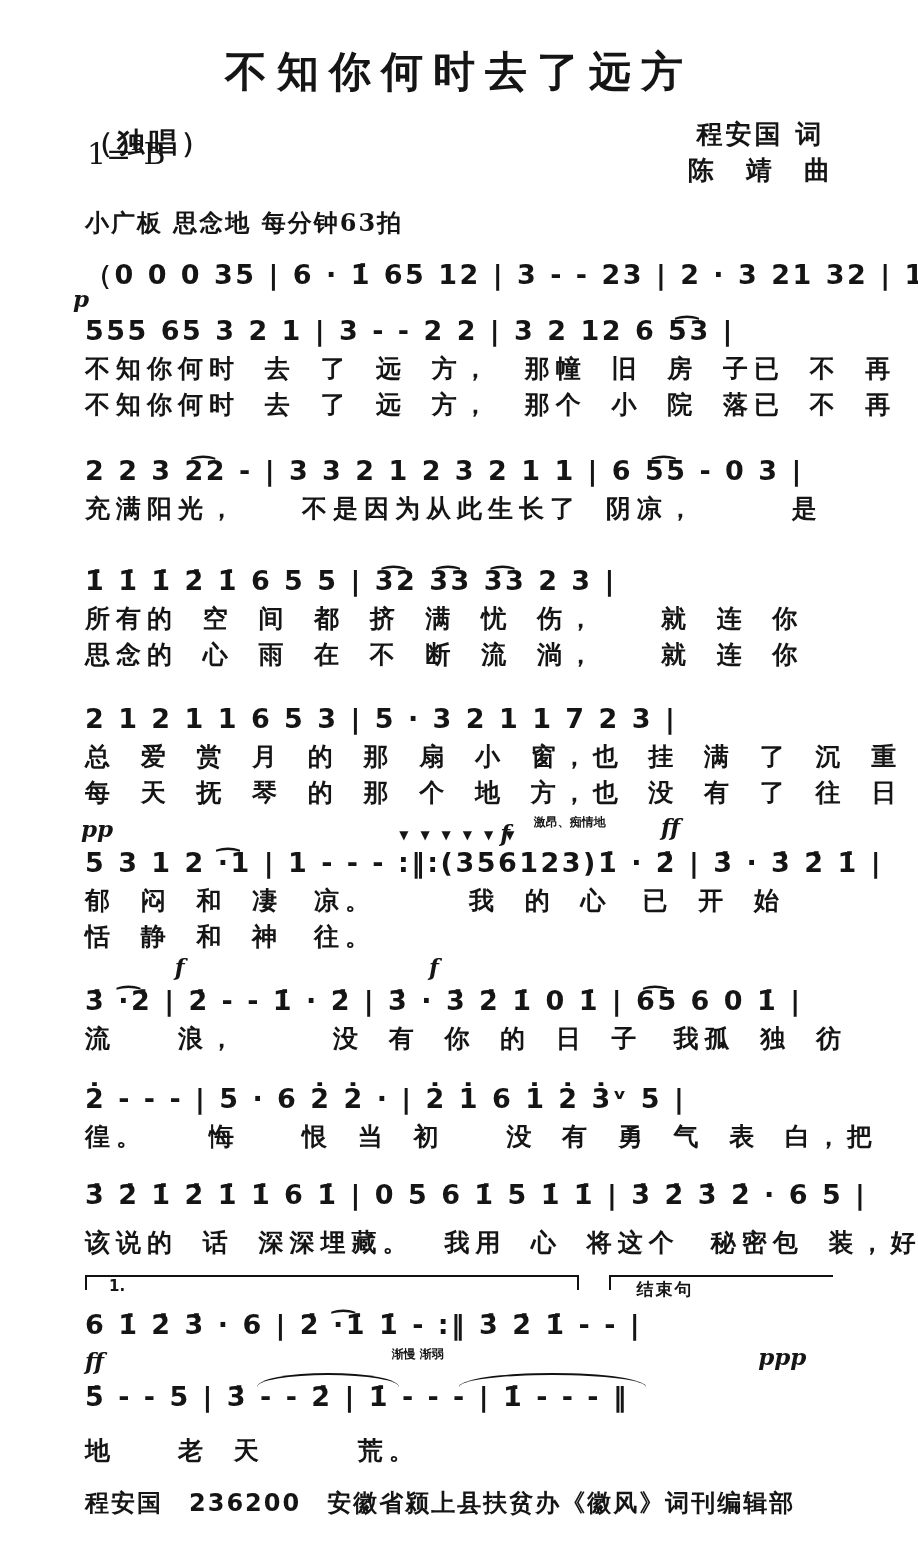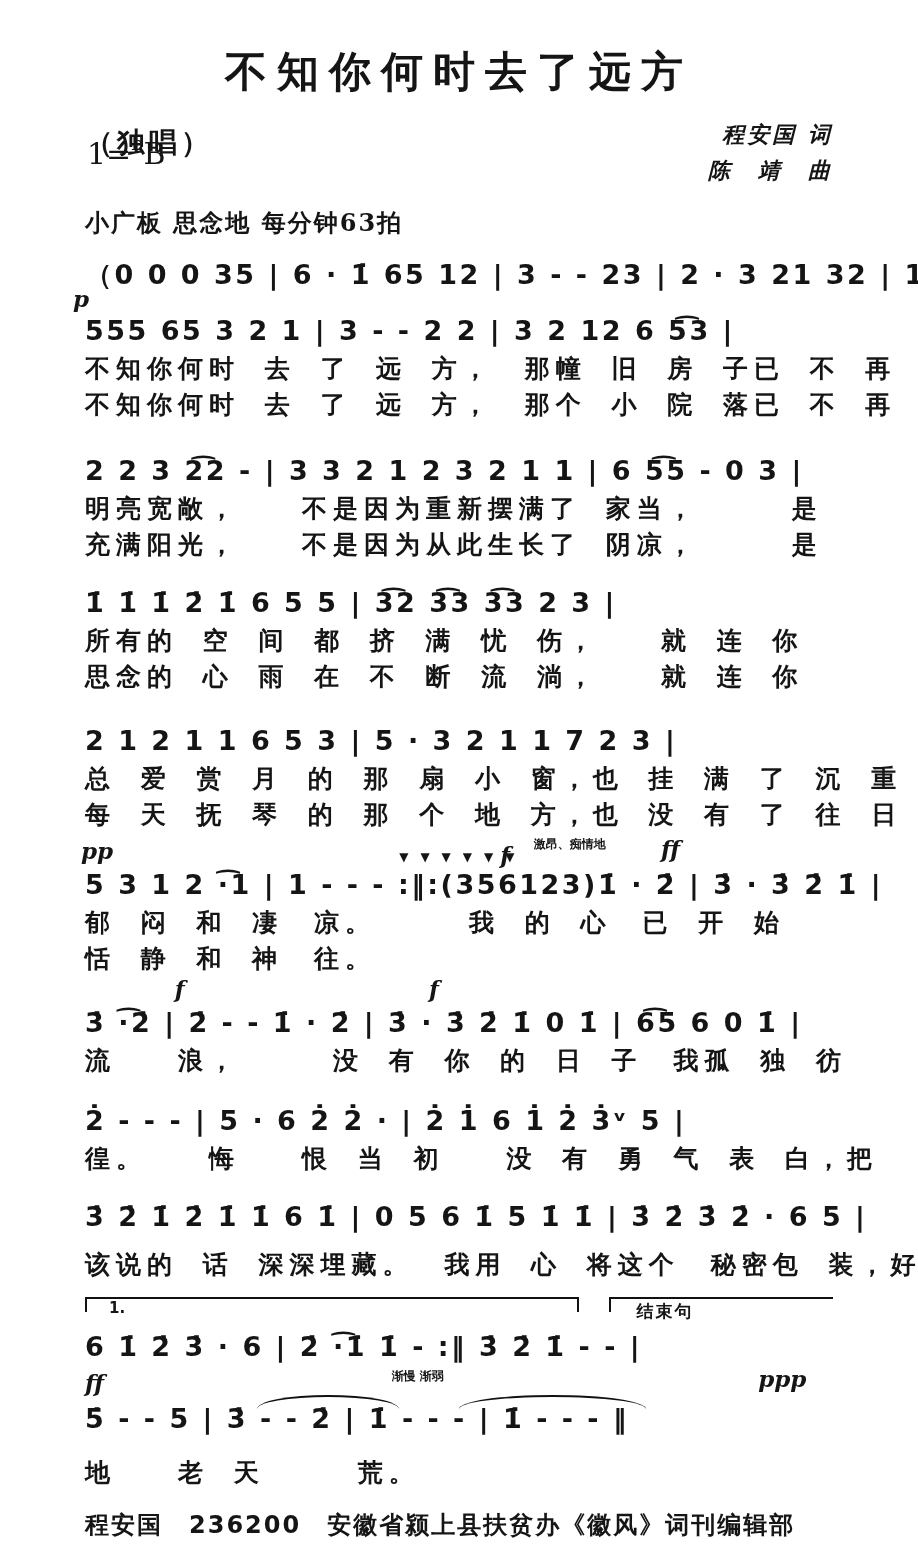--- a/index.html
+++ b/index.html
@@ -23,23 +23,23 @@
     position: absolute; left: 0; right: 0; text-align: left; top: 2px;
     font-size: 28px; font-weight: 700; letter-spacing: 4px;
     font-family: "DejaVu Serif", serif;
   }
   .keysig {
     position: absolute; left: 2px; top: 10px;
     font-size: 30px; font-weight: 500; font-family: "DejaVu Serif", serif; text-align: center;
   }
   .keysig sup { font-size: 19px; vertical-align: 14px; }
   .authors {
-    position: absolute; right: 0; top: -6px; text-align: right;
-    font-size: 22px; font-weight: 700; line-height: 36px;
-    font-family: "DejaVu Serif", serif; letter-spacing: 3px; font-style: italic;
+    position: absolute; right: 0; top: -6px; text-align: center;
+    font-size: 26px; font-weight: 700; line-height: 36px;
+    font-family: "DejaVu Serif", serif; letter-spacing: 3px;
   }
   .tempo {
     font-size: 24px; font-weight: 700; letter-spacing: 2px; margin-top: 19px;
     font-family: "DejaVu Serif", serif;
   }
 
   
   .system { position: relative; }
   .notes {
     font-size: 27px; font-weight: 700; letter-spacing: 2.5px;
@@ -100,25 +100,24 @@
   </div>
 
   <div class="system" style="margin-top:16px">
     <div class="notes">555 65 3 2 1 | 3 - - 2 2 | 3 2 12 6 5͡3 |</div>
     <div class="lyric">不知你何时 去 了 远 方，　那幢 旧 房 子已 不 再</div>
     <div class="lyric">不知你何时 去 了 远 方，　那个 小 院 落已 不 再</div>
   </div>
 
   <div class="system" style="margin-top:28px">
     <div class="notes">2 2 3 2͡2 - | 3 3 2 1 2 3 2 1 1 | 6 5͡5 - 0 3 |</div>
-    <div class="lyric">明亮宽敞，　　不是因为重新摆满了 家当，　　　是</div>
     <div class="lyric">充满阳光，　　不是因为从此生长了 阴凉，　　　是</div>
   </div>
 
-  <div class="system" style="margin-top:20px">
+  <div class="system" style="margin-top:34px">
     <div class="notes">1̇ 1̇ 1̇  2̇  1̇  6  5 5 | 3͡2 3͡3 3͡3  2 3 |</div>
     <div class="lyric">所有的 空 间 都 挤 满 忧 伤，　　就 连 你</div>
     <div class="lyric">思念的 心 雨 在 不 断 流 淌，　　就 连 你</div>
   </div>
 
   <div class="system" style="margin-top:26px">
     <div class="notes">2 1 2 1 1  6 5 3 | 5 · 3  2 1 1  7 2 3 |</div>
     <div class="lyric">总 爱 赏 月 的 那 扇 小 窗，也 挂 满 了 沉 重 的</div>
     <div class="lyric">每 天 抚 琴 的 那 个 地 方，也 没 有 了 往 日 的</div>
   </div>

